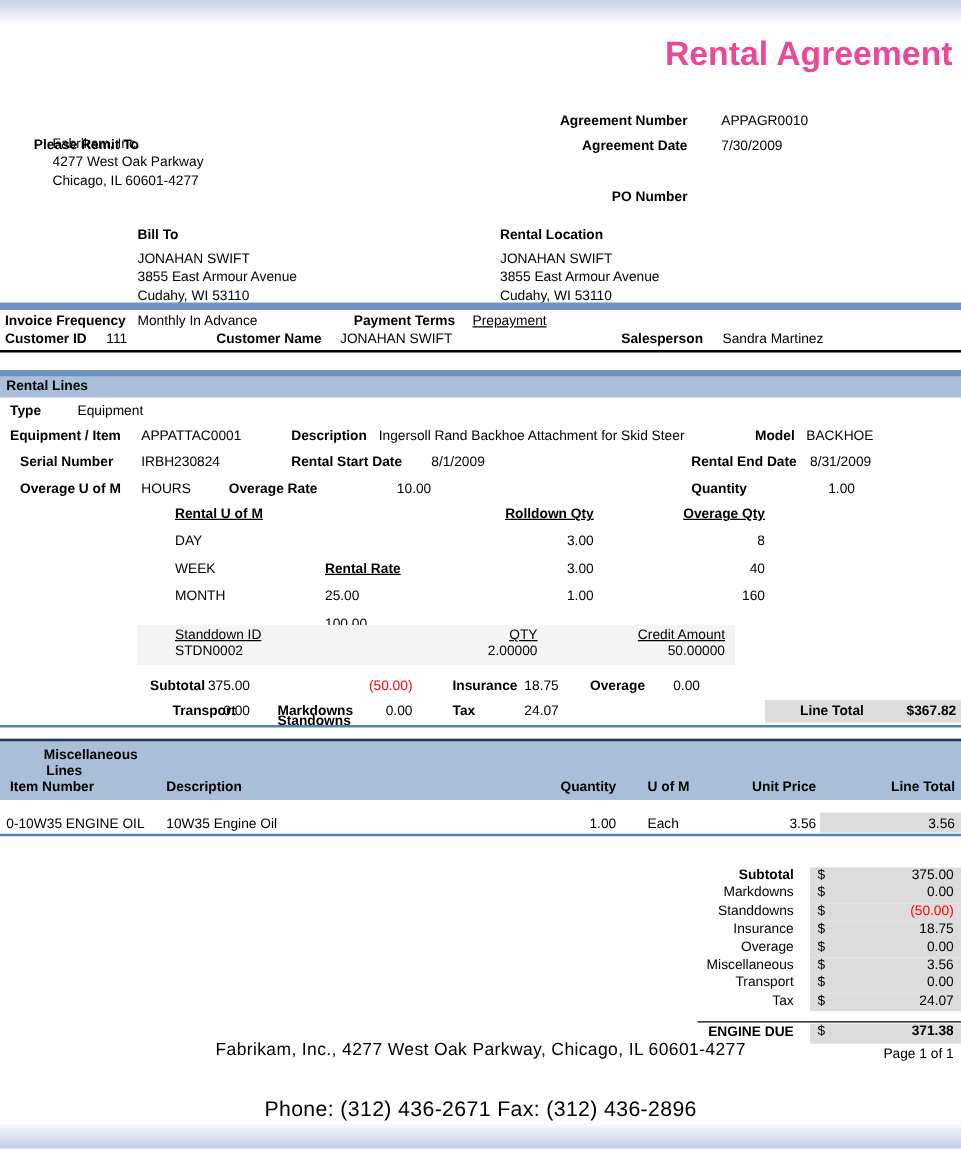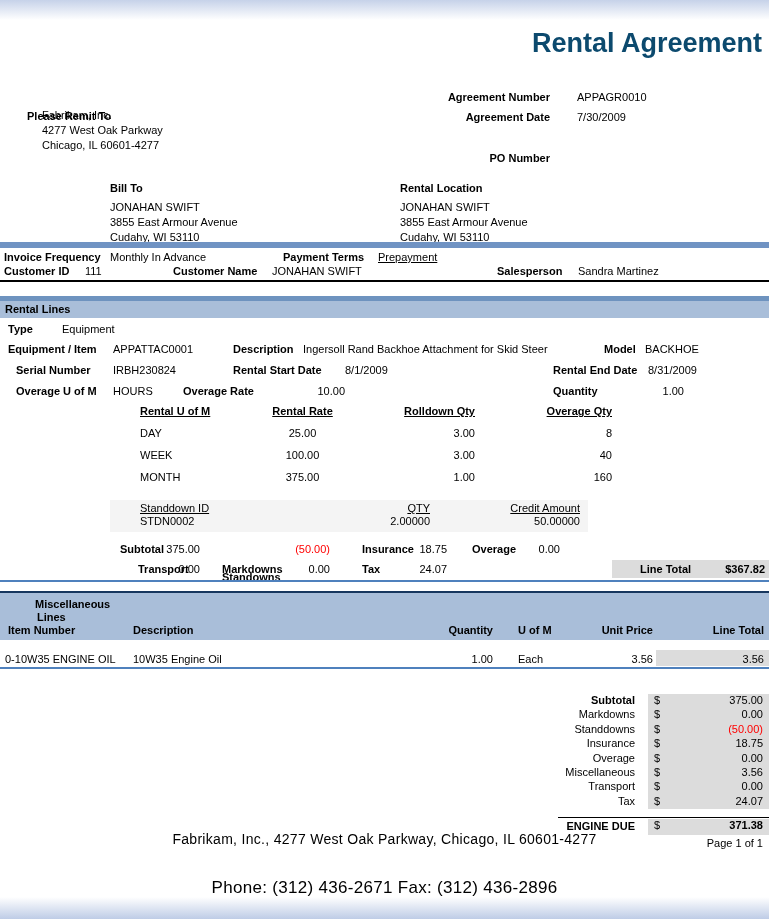--- a/index.html
+++ b/index.html
@@ -7,30 +7,30 @@
         font-family:"Liberation Sans",sans-serif;font-size:11px;color:#000;}
   .abs{position:absolute;white-space:nowrap;}
   .b{font-weight:bold;}
   .r{text-align:right;}
   .red{color:#FF0000;}
   .u{text-decoration:underline;}
   .top-grad{position:absolute;left:0;top:0;width:769px;height:20px;
             background:linear-gradient(#C6D2E9,#FFFFFF);}
   .bot-grad{position:absolute;left:0;top:897px;width:769px;height:22px;
             background:linear-gradient(#FFFFFF,#BECCE6);}
-  .title{position:absolute;top:28px;right:7px;font-size:27px;font-weight:bold;color:#0c4a6e;}
+  .title{position:absolute;top:28px;right:7px;font-size:27px;font-weight:bold;color:#ec4899;}
   .addr{line-height:15px;}
   .addr-bar{position:absolute;left:0;top:242px;width:769px;height:6px;background:#7093C3;}
   .black-line{position:absolute;left:0;top:280px;width:769px;height:2px;background:#000;}
   .section-bar{position:absolute;left:0;top:296px;width:769px;height:17px;
                border-top:5px solid #6E93BF;background:#A9BED9;
                font-weight:bold;line-height:17px;padding-left:5px;box-sizing:content-box;}
   .rate-table{position:absolute;left:140px;top:405px;width:472px;}
   .rate-row{display:flex;height:13px;margin-bottom:9px;}
-  .rc1{width:120px;} .rc2{width:85px;text-align:center;} .rc3{width:130px;text-align:right;} .rc4{width:137px;text-align:right;}
+  .rc1{width:120px;} .rc2{width:85px;text-align:left;margin-top:44px;} .rc3{width:130px;text-align:right;} .rc4{width:137px;text-align:right;}
   .standdown{position:absolute;left:110px;top:500px;width:478px;height:30px;background:#F4F4F4;padding-top:2px;}
   .sd-row{display:flex;height:13px;padding-left:30px;}
   .sc1{width:150px;} .sc2{width:140px;text-align:right;} .sc3{width:150px;text-align:right;}
   .blue-line{position:absolute;left:0;width:769px;height:2px;background:#4F81BD;}
   .lt-box{position:absolute;left:612px;right:0;top:560px;height:18px;background:#DCDCDC;}
   .misc-band{position:absolute;left:0;top:591px;width:769px;height:49px;
              background:#A9BED9;border-top:2px solid #17375E;box-sizing:border-box;}
   .misc-gray{position:absolute;left:656px;right:0;top:650px;height:16px;background:#DCDCDC;}
   .totals{position:absolute;left:0;top:694px;width:769px;}
   .tot-row{display:flex;height:14.4px;align-items:flex-start;}

